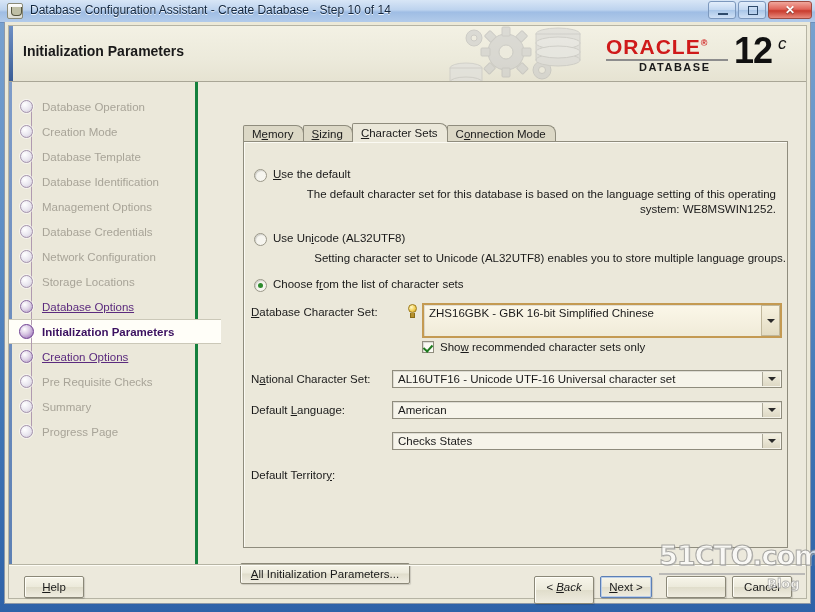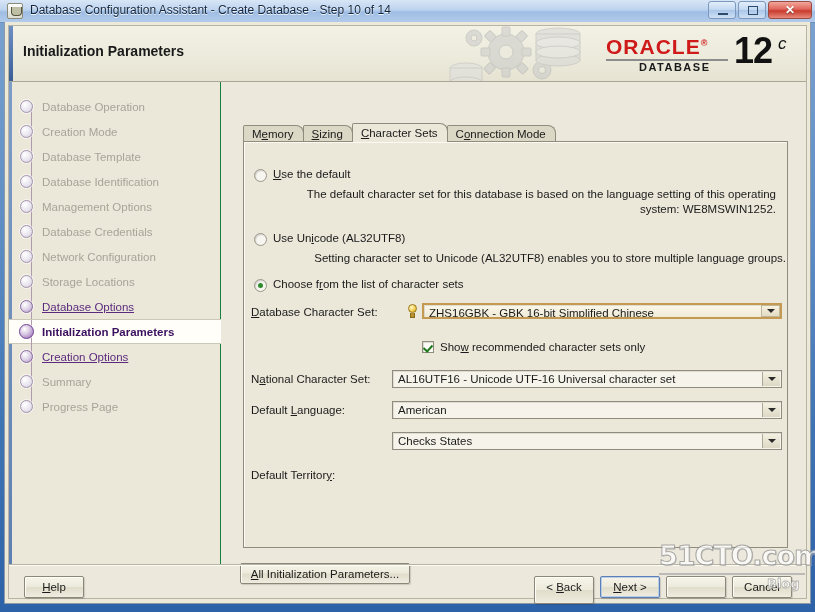--- a/index.html
+++ b/index.html
@@ -106,23 +106,23 @@
     font-size:36px; font-weight:bold; color:#111;
     font-family:"Liberation Sans", sans-serif; letter-spacing:-1px;
   }
   .twelve-c {
     position:absolute; left:172px; top:2px;
     font-size:17px; font-style:italic; color:#111; font-weight:normal;
   }
 
   
   .sidebar {
-    position:absolute; left:0; top:56px; width:212px; height:482px;
+    position:absolute; left:0; top:56px; width:189px; height:482px;
     background:#ebe8da;
-    border-right:1px solid #15803d;
+    border-right:3px solid #15803d;
     box-sizing:border-box;
   }
   .sb-leftbar {
     position:absolute; left:0; top:0; width:3px; height:482px;
     background: linear-gradient(180deg,#7e9cc9,#5d80b4);
   }
   .steps { position:absolute; left:0; top:12px; width:212px; }
   .step {
     position:relative; height:25px; display:flex; align-items:center;
     padding-left:16px; box-sizing:border-box;
@@ -208,21 +208,21 @@
     border:1px solid #8f8c7d;
     box-shadow: inset 1px 1px 0 rgba(0,0,0,.10);
     font-size:11.5px; color:#1a1a1a;
     line-height:16px; padding-left:5px;
     white-space:nowrap; overflow:hidden;
     cursor:pointer;
   }
   .combo.hl {
     border:2px solid #c49a52;
     background: linear-gradient(180deg,#fbf7e9,#f0ebd8);
-    height:16px; line-height:16px;
+    height:35px; line-height:16px;
   }
   .combo .arrowbox {
     position:absolute; right:1px; top:1px; width:18px; bottom:1px;
     background: linear-gradient(180deg,#f4f1e2,#ddd8c4);
     border-left:1px solid #aaa797;
     box-sizing:border-box;
   }
   .combo.hl .arrowbox {
     right:0; top:0; bottom:0; width:19px;
     background: linear-gradient(180deg,#f7f2df,#e3dcc3);
@@ -447,20 +447,25 @@
               <div class="label">Initialization Parameters</div>
             </div>
         <div class="step done">
               <div class="rail"></div>
               <div class="bullet"></div>
               <div class="label">Creation Options</div>
             </div>
         <div class="step">
               <div class="rail"></div>
               <div class="bullet"></div>
+              <div class="label">Pre Requisite Checks</div>
+            </div>
+        <div class="step">
+              <div class="rail"></div>
+              <div class="bullet"></div>
               <div class="label">Summary</div>
             </div>
         <div class="step">
               <div class="rail"></div>
               <div class="bullet"></div>
               <div class="label">Progress Page</div>
             </div>
       </div>
     </div>
 
@@ -535,22 +540,22 @@
 
       </div>
 
       <div class="btn" style="left:18px; top:481px; width:170px; height:21px; line-height:20px;"><u class="mn">A</u>ll Initialization Parameters...</div>
     </div>
 
     <div class="sepline"></div>
     <div class="sepline2"></div>
 
     <div class="btn" style="left:15px; top:550px; width:60px; height:22px; line-height:21px;"><u class="mn">H</u>elp</div>
-    <div class="btn" style="left:525px; top:550px; width:60px; height:28px; line-height:21px;">&lt; <u class="mn">B</u>ack</div>
-    <div class="btn focus" style="left:591px; top:550px; width:60px; height:22px; line-height:21px;"><u class="mn">N</u>ext &gt;</div>
+    <div class="btn" style="left:525px; top:550px; width:60px; height:28px; line-height:21px;font-style:italic;">&lt; <u class="mn">B</u>ack</div>
+    <div class="btn focus" style="left:591px; top:550px; width:52px; height:22px; line-height:21px;"><u class="mn">N</u>ext &gt;</div>
     <div class="btn disabled" style="left:657px; top:550px; width:60px; height:22px; line-height:21px;"></div>
     <div class="btn" style="left:723px; top:550px; width:60px; height:22px; line-height:21px;">Cancel</div>
 
   </div>
   </div>
 
   <div class="watermark">
     <div class="wm-main">51CTO.com</div>
     <div class="wm-rule"></div>
     <div class="wm-cn">技术博客</div>

